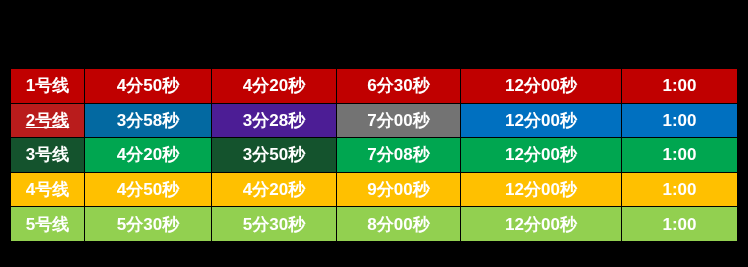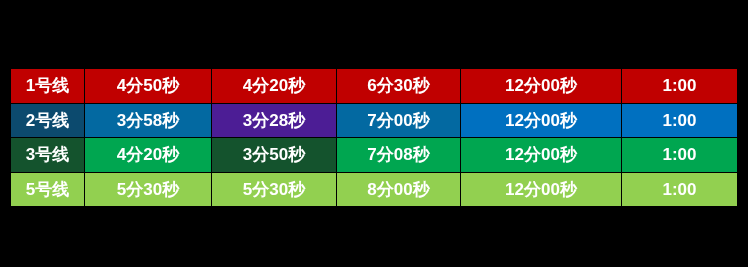--- a/index.html
+++ b/index.html
@@ -72,34 +72,42 @@
     <tbody>
       <tr class="row-line1">
         <td style="background: rgb(192, 0, 0);">1号线</td>
         <td style="background: rgb(192, 0, 0);">4分50秒</td>
         <td style="background: rgb(192, 0, 0);">4分20秒</td>
         <td style="background: rgb(192, 0, 0); margin-left: 48px;">6分30秒</td>
         <td style="background: rgb(192, 0, 0);">12分00秒</td>
         <td style="background: rgb(192, 0, 0);">1:00</td>
       </tr>
       <tr class="row-line2">
-        <td style="background: #0c4a6e;">2号线</td>
+        <td style="background: #b91c1c; text-decoration: underline;">2号线</td>
         <td style="background: #0369a1;">3分58秒</td>
         <td style="background: #4c1d95;">3分28秒</td>
-        <td style="background: #0369a1;">7分00秒</td>
+        <td style="background: #737373;">7分00秒</td>
         <td style="background: rgb(0, 112, 192);">12分00秒</td>
         <td style="background: rgb(0, 112, 192);">1:00</td>
       </tr>
       <tr class="row-line3">
         <td style="background: #14532d;">3号线</td>
         <td style="background: rgb(0, 166, 80);">4分20秒</td>
         <td style="background: #14532d;">3分50秒</td>
         <td style="background: rgb(0, 166, 80);">7分08秒</td>
         <td style="background: rgb(0, 166, 80);">12分00秒</td>
         <td style="background: rgb(0, 166, 80);">1:00</td>
+      </tr>
+      <tr class="row-line4">
+        <td style="background: rgb(255, 192, 0);">4号线</td>
+        <td style="background: rgb(255, 192, 0);">4分50秒</td>
+        <td style="background: rgb(255, 192, 0);">4分20秒</td>
+        <td style="background: rgb(255, 192, 0);">9分00秒</td>
+        <td style="background: rgb(255, 192, 0);">12分00秒</td>
+        <td style="background: rgb(255, 192, 0);">1:00</td>
       </tr>
       <tr class="row-line5">
         <td style="background: rgb(146, 208, 80);">5号线</td>
         <td style="background: rgb(146, 208, 80);">5分30秒</td>
         <td style="background: rgb(146, 208, 80);">5分30秒</td>
         <td style="background: rgb(146, 208, 80);">8分00秒</td>
         <td style="background: rgb(146, 208, 80);">12分00秒</td>
         <td style="background: rgb(146, 208, 80);">1:00</td>
       </tr>
     </tbody>

